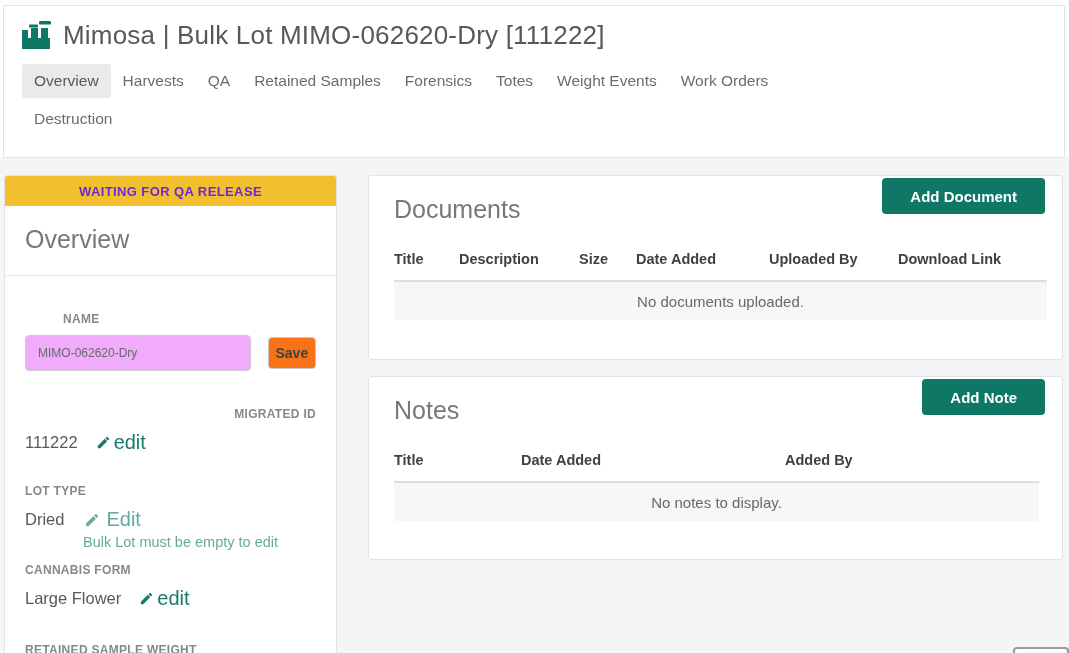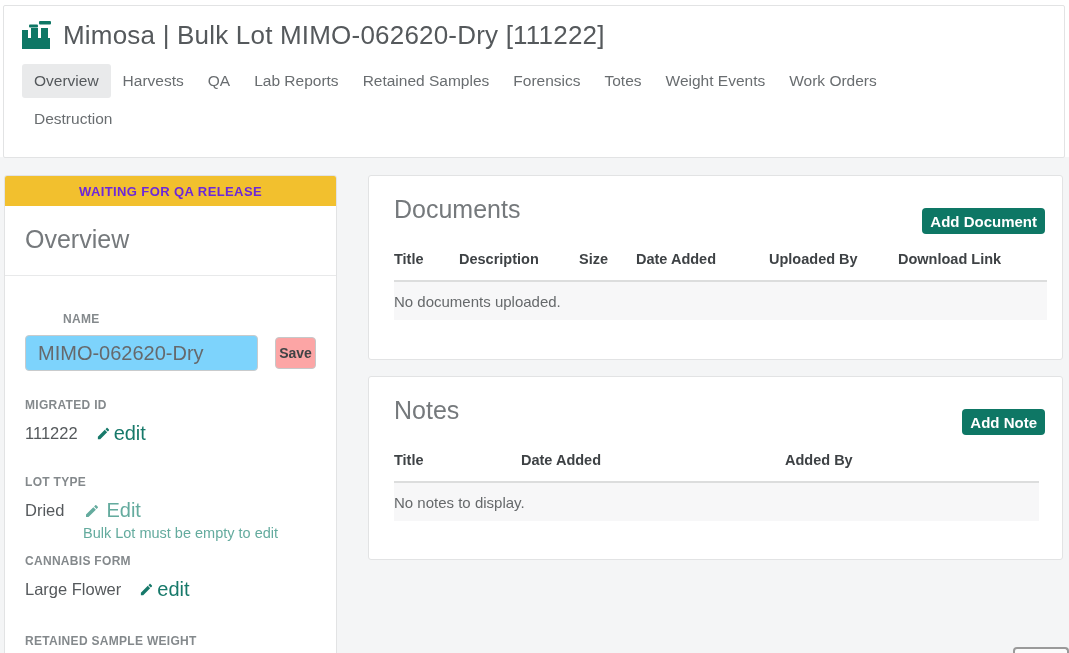--- a/index.html
+++ b/index.html
@@ -41,62 +41,62 @@
   .side-heading-wrap { padding: 19px 20px 21px 20px; border-bottom: 1px solid #e8e9ea; }
   .side-heading { font-size: 25px; color: #75797c; font-weight: 400; }
   .side-body { padding: 0 20px; }
   .field-label {
     font-size: 12px; font-weight: bold; color: #84898c; letter-spacing: 0.3px;
   }
   .name-label { margin-top: 36px; padding-left: 38px; }
   .name-row { display: flex; align-items: center; margin-top: 9px; }
   .name-input {
     width: 233px; height: 36px; border: 1px solid #c9cbcc; border-radius: 4px;
-    padding: 12px 12px; font-size: 20px; color: #66696c;
-    font-family: "Liberation Sans", sans-serif; background: #7dd3fc;
+    padding: 12px 12px; font-size: 12px; color: #66696c;
+    font-family: "Liberation Sans", sans-serif; background: #f0abfc;
   }
   .save-btn {
-    margin-left: 17px; width: 50px; height: 32px; background: #fca5a5;
+    margin-left: 17px; width: 50px; height: 32px; background: #f97316;
     border: 1px solid #c6c8c9; border-radius: 4px; font-size: 14px; font-weight: bold;
     color: #3f4345; font-family: "Liberation Sans", sans-serif; cursor: pointer;
   }
-  .mig-label { margin-top: 27px; }
+  .mig-label { margin-top: 36px; text-align: right; }
   .value-row { display: flex; align-items: center; margin-top: 10px; }
   .field-value { font-size: 16.5px; color: #55595c; }
   .edit-link {
     display: inline-flex; align-items: center; margin-left: 18px;
     color: #17796a; font-size: 20px; cursor: pointer; text-decoration: none;
   }
   .edit-link svg { margin-right: 3px; }
   .edit-link.muted { color: #64ab9e; margin-left: 20px; }
   .edit-link.muted .gap { margin-right: 6px; }
   .lot-label { margin-top: 30px; }
   .lot-note { margin-top: 3px; margin-left: 58px; font-size: 14.5px; color: #64ab9e; }
   .form-label { margin-top: 13px; }
   .rsw-label { margin-top: 33px; }
   
   .documents-card { left: 368px; top: 175px; width: 695px; height: 185px; }
   .notes-card { left: 368px; top: 376px; width: 695px; height: 184px; }
   .card-inner { padding: 16px 17px 0 25px; position: relative; }
   .card-heading { font-size: 25px; color: #75797c; font-weight: 400; margin-top: 3px; }
   .add-btn {
-    position: absolute; top: 32px; right: 17px; height: 26px; padding: 0 8px;
+    position: absolute; top: 2px; right: 17px; height: 36px; padding: 0 28px;
     background: #0e7765; border: none; border-radius: 4px; color: #fff;
     font-size: 15px; font-weight: bold; font-family: "Liberation Sans", sans-serif;
     cursor: pointer;
   }
   table.data-table { border-collapse: collapse; table-layout: fixed; width: 100%; margin-top: 27px; }
   .documents-card table.data-table { width: 653px; }
   .notes-card table.data-table { width: 645px; }
   table.data-table th {
     text-align: left; font-size: 14.5px; font-weight: bold; color: #3e4245;
     padding: 0 0 13px 0; border-bottom: 2px solid #dcdddd;
   }
   td.empty-cell {
-    background: #f7f7f8; height: 39px;
+    background: #f7f7f8; text-align: center; height: 39px;
     font-size: 15px; color: #66696b;
   }
   
   .corner-widget {
     position: absolute; left: 1013px; top: 647px; width: 56px; height: 12px;
     background: #fbfbfb; border: 2px solid #9a9a9a; border-bottom: none;
     border-radius: 4px 4px 0 0;
   }
 </style>
 </head>
@@ -115,21 +115,20 @@
         <rect x="9" y="3.5" width="9" height="3" rx="1"></rect>
         <rect x="19" y="0" width="12" height="3.5" rx="1"></rect>
       </g>
     </svg>
     <div class="page-title">Mimosa | Bulk Lot MIMO-062620-Dry [111222]</div>
   </div>
   <div class="tab-row">
     <div class="tab active">Overview</div>
     <div class="tab">Harvests</div>
     <div class="tab">QA</div>
-    <div class="tab">Lab Reports</div>
     <div class="tab">Retained Samples</div>
     <div class="tab">Forensics</div>
     <div class="tab">Totes</div>
     <div class="tab">Weight Events</div>
     <div class="tab">Work Orders</div>
   </div>
   <div class="tab-row second">
     <div class="tab">Destruction</div>
   </div>
 </div>

